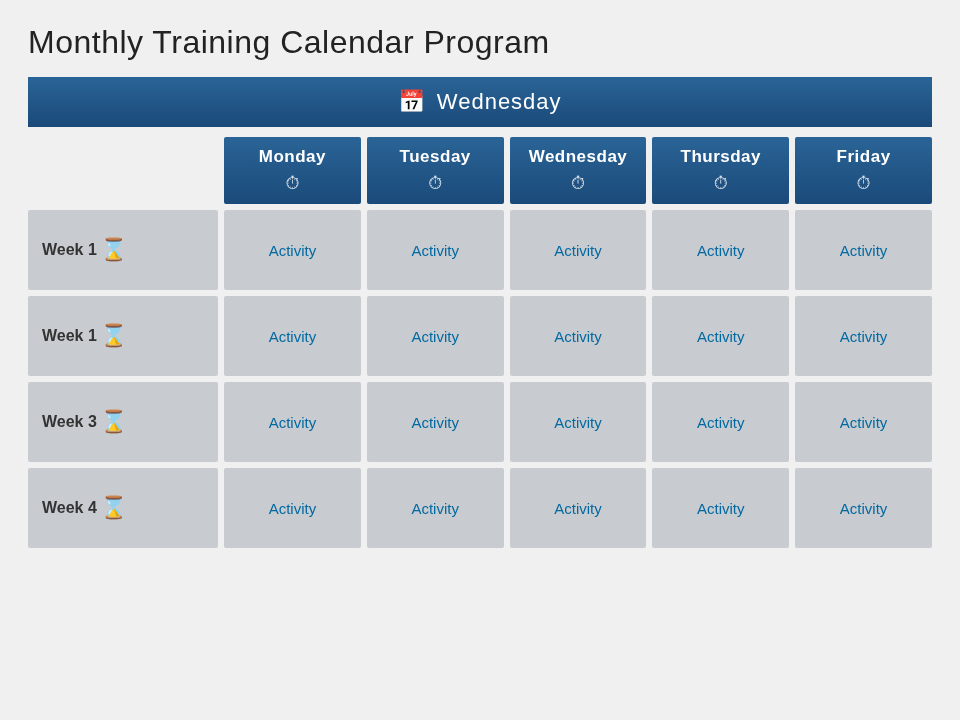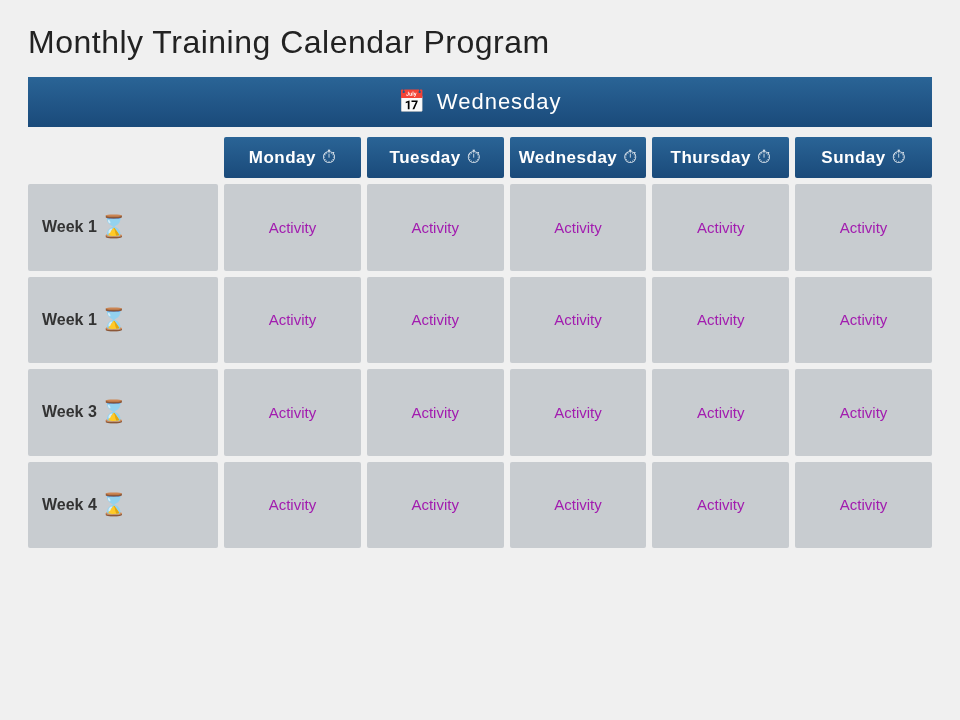--- a/index.html
+++ b/index.html
@@ -62,20 +62,21 @@
     }
 
     
     .day-header {
       background: linear-gradient(180deg, #2a6496 0%, #1a4a7a 100%);
       color: white;
       text-align: center;
       padding: 10px 6px;
       border-radius: 2px;
       display: flex;
+      flex-direction: column;
       align-items: center;
       justify-content: center;
       gap: 6px;
     }
 
     .day-header-label {
       font-size: 17px;
       font-weight: 600;
       letter-spacing: 0.5px;
     }
@@ -111,21 +112,21 @@
     .activity-cell {
       background: #c8ccd0;
       border-radius: 2px;
       display: flex;
       align-items: center;
       justify-content: center;
     }
 
     .activity-label {
       font-size: 15px;
-      color: #a21caf;
+      color: #0369a1;
       font-weight: 400;
     }
   </style>
 </head>
 <body>
 
 <div class="page" style="position:relative;">
 
   <h1 class="page-title">Monthly Training Calendar Program</h1>
 
@@ -148,21 +149,21 @@
     </div>
     <div class="day-header">
       <span class="day-header-label">Wednesday</span>
       <span class="day-header-icon">⏱</span>
     </div>
     <div class="day-header">
       <span class="day-header-label">Thursday</span>
       <span class="day-header-icon">⏱</span>
     </div>
     <div class="day-header">
-      <span class="day-header-label">Sunday</span>
+      <span class="day-header-label">Friday</span>
       <span class="day-header-icon">⏱</span>
     </div>
 
     <div class="week-label-cell">
       <span class="week-label-text">Week 1</span>
       <span class="hourglass-icon">⌛</span>
     </div>
     <div class="activity-cell">
       <span class="activity-label">Activity</span>
     </div>

